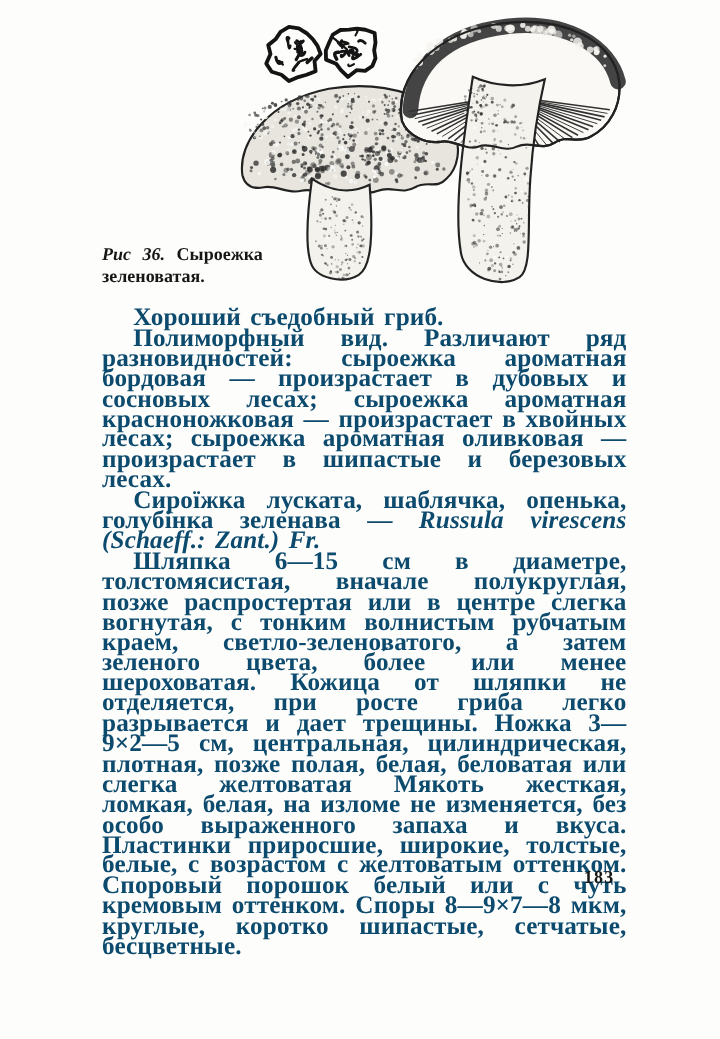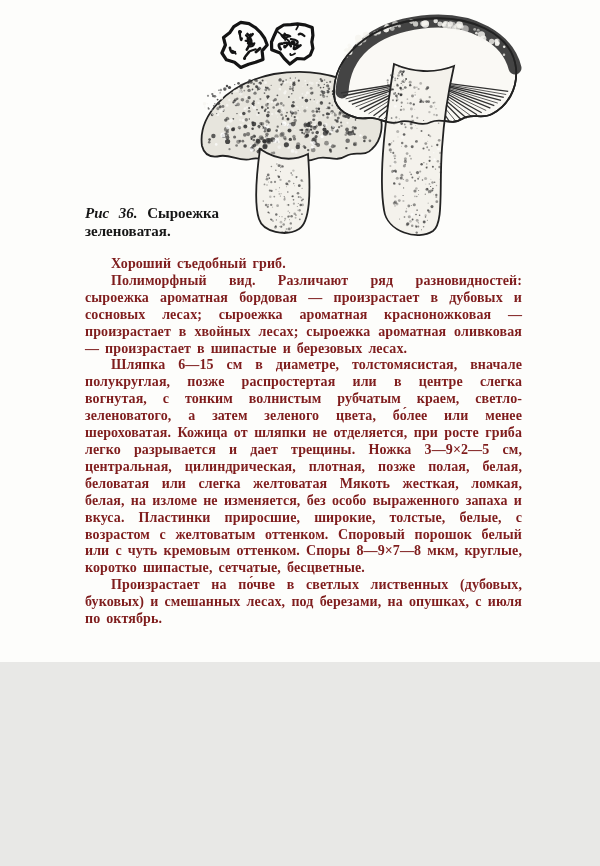--- a/index.html
+++ b/index.html
@@ -3,21 +3,21 @@
 <meta charset="utf-8">
 <style>
   html,body { margin:0; padding:0; }
   body {
     width:600px; height:866px;
     background:#e8e8e6;
     font-family:"Liberation Serif", serif;
   }
   .page {
     position:relative;
-    width:600px; height:662px;
+    width:600px; height:866px;
     background:#fdfdfb;
     overflow:hidden;
     color:#161616;
   }
   .illustration {
     position:absolute;
     left:172px; top:6px;
     width:352px; height:244px;
   }
   .figure-caption {
@@ -26,23 +26,23 @@
     width:134px;
     font-size:15px; line-height:17.5px;
     font-weight:700;
     text-align:justify;
   }
   .figure-caption .cap-num { font-style:italic; }
   .body-text {
     position:absolute;
     left:85px; top:256px;
     width:437px;
-    font-size:14px; line-height:16.9px;
+    font-size:21px; line-height:16.9px;
     font-weight:700;
-    color:#7f1d1d;
+    color:#0c4a6e;
     text-align:justify;
     word-spacing:2.4px;
     letter-spacing:0.1px;
   }
   .para { text-indent:26px; margin:0; }
   .para.heading { margin-top:10px; }
   .it { font-style:italic; }
   .page-number {
     position:absolute;
     right:88px; top:724px;
@@ -1223,18 +1223,18 @@
     </g>
   </svg>
 
   <div class="figure-caption">
     <span class="cap-num">Рис 36.</span><span> Сыроежка зеленоватая.</span>
   </div>
 
   <div class="body-text" id="text-block">
       <div class="para"><span>Хороший съедобный гриб.</span></div>
       <div class="para"><span>Полиморфный вид. Различают ряд разновидностей: сыроежка ароматная бордовая — произрастает в дубовых и сосновых лесах; сыроежка ароматная красноножковая — произрастает в хвойных лесах; сыроежка ароматная оливковая — произрастает в шипастые и березовых лесах.</span></div>
+      <div class="para"><span>Сироїжка луската, шаблячка, опенька, голубінка зеленава — </span><span class="it">Russula virescens (Schaeff.: Zant.) Fr.</span></div>
       <div class="para"><span>Шляпка 6—15 см в диаметре, толстомясистая, вначале полукруглая, позже распростертая или в центре слегка вогнутая, с тонким волнистым рубчатым краем, светло-зеленоватого, а затем зеленого цвета, бо́лее или менее шероховатая. Кожица от шляпки не отделяется, при росте гриба легко разрывается и дает трещины. Ножка 3—9×2—5 см, центральная, цилиндрическая, плотная, позже полая, белая, беловатая или слегка желтоватая Мякоть жесткая, ломкая, белая, на изломе не изменяется, без особо выраженного запаха и вкуса. Пластинки приросшие, широкие, толстые, белые, с возрастом с желтоватым оттенком. Споровый порошок белый или с чуть кремовым оттенком. Споры 8—9×7—8 мкм, круглые, коротко шипастые, сетчатые, бесцветные.</span></div>
-      <div class="para"><span>Произрастает на по́чве в светлых лиственных (дубовых, буковых) и смешанных лесах, под березами, на опушках, с июля по октябрь.</span></div>
     </div>
 
   <div class="page-number">183</div>
 </div>
 
 </body></html>

